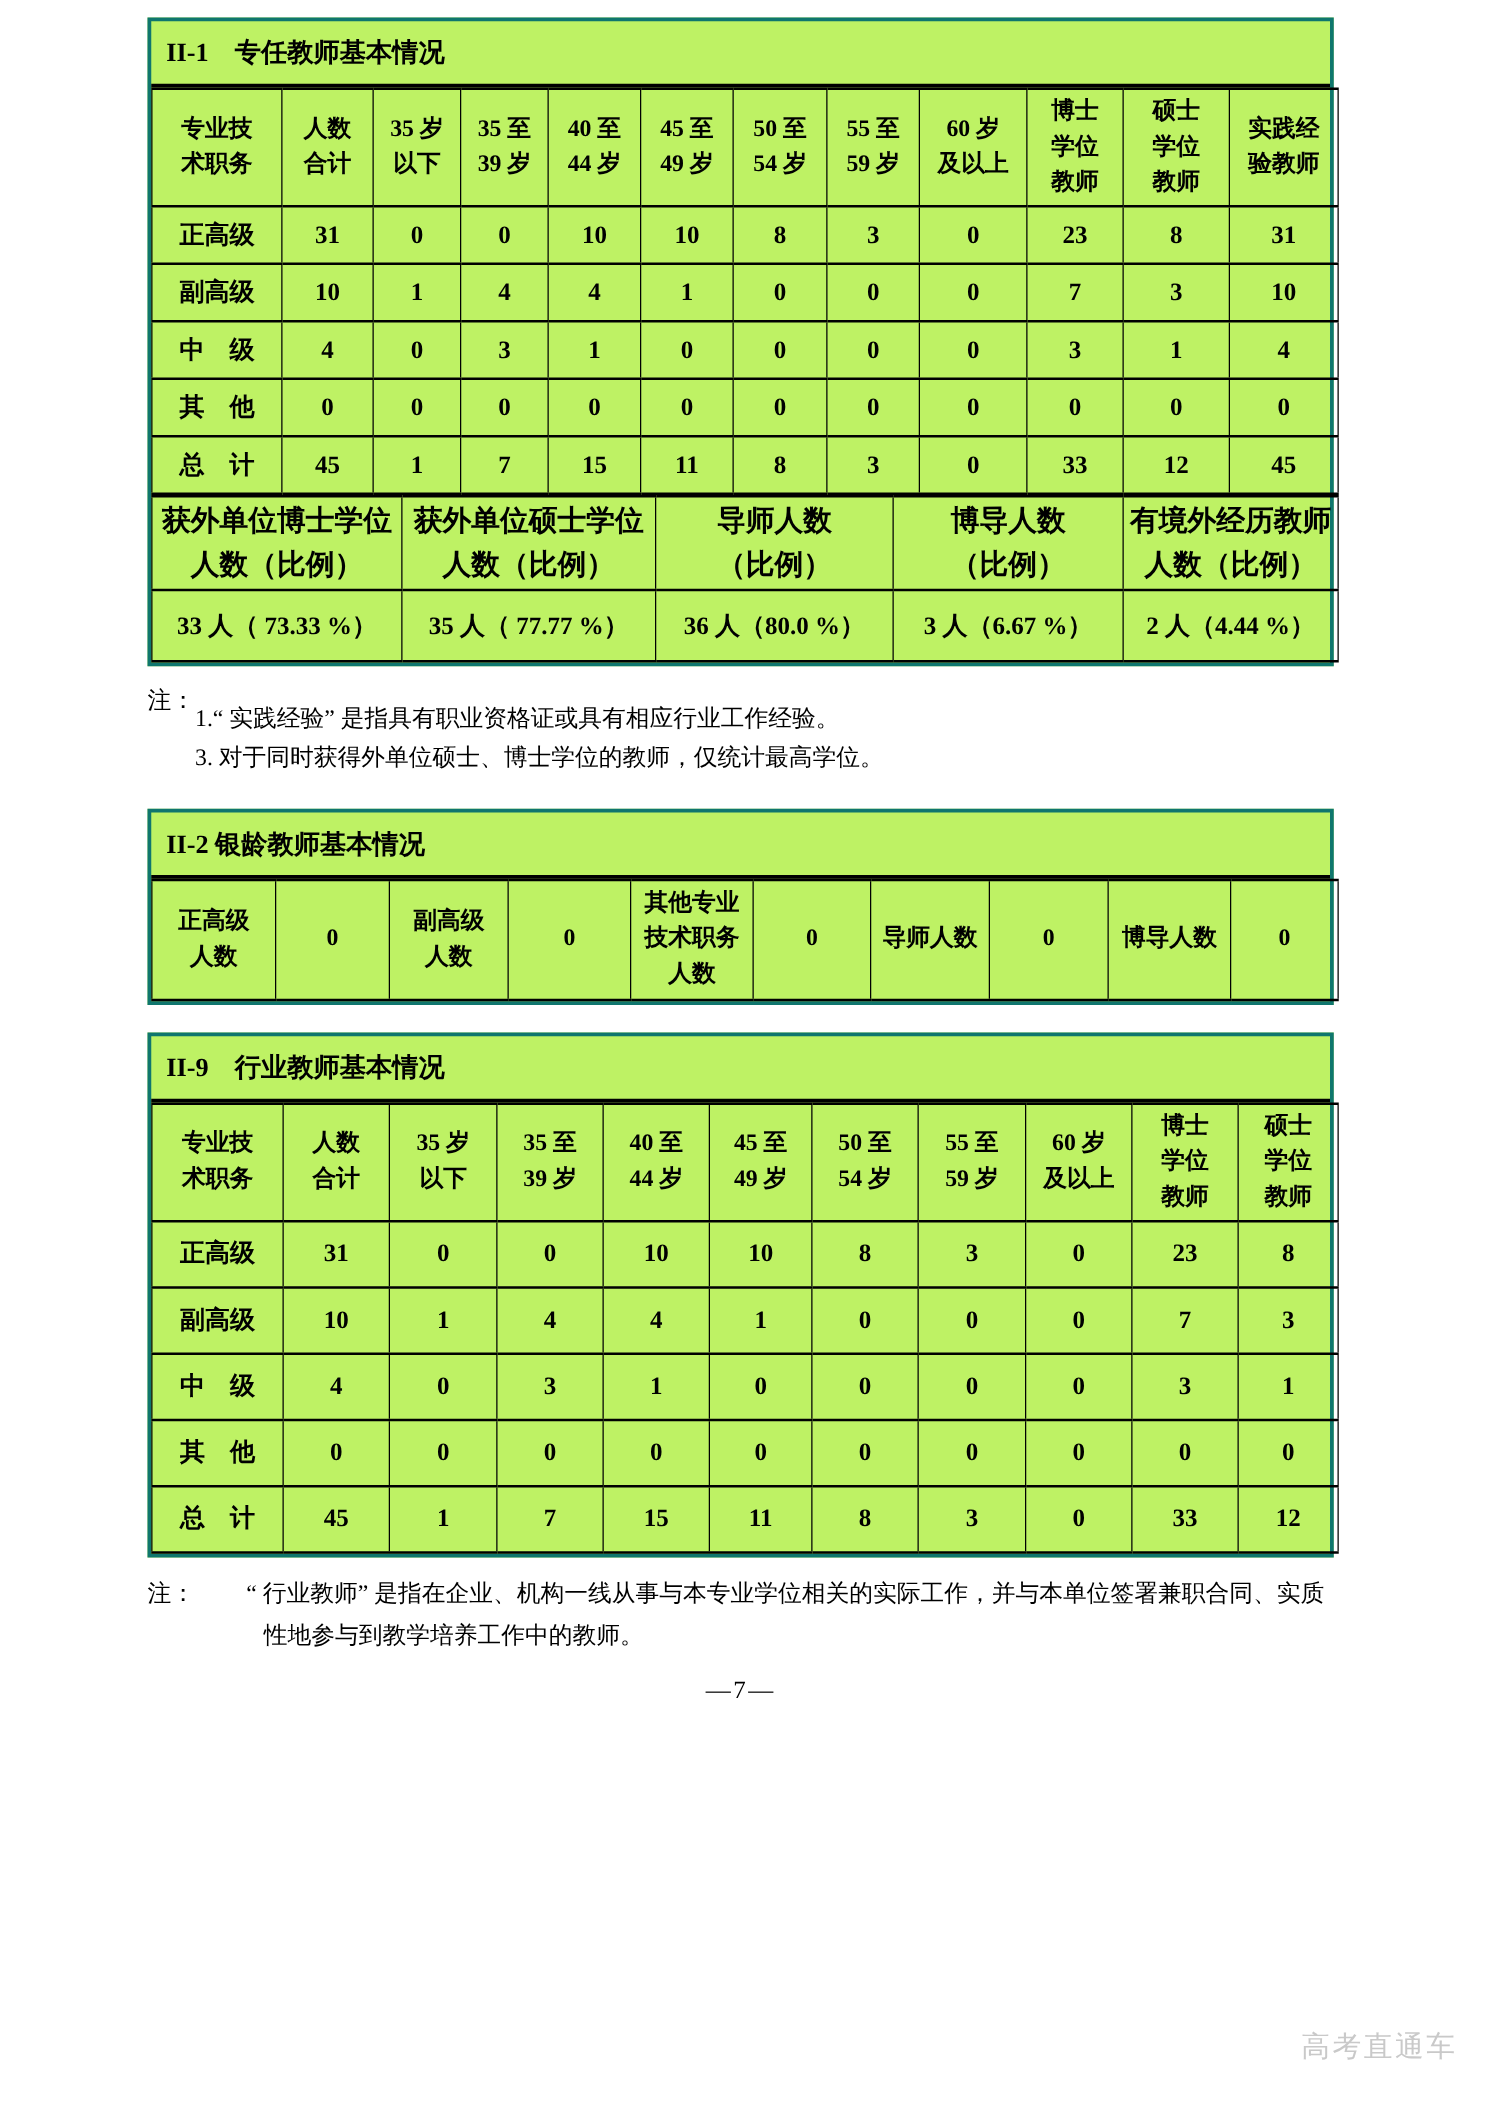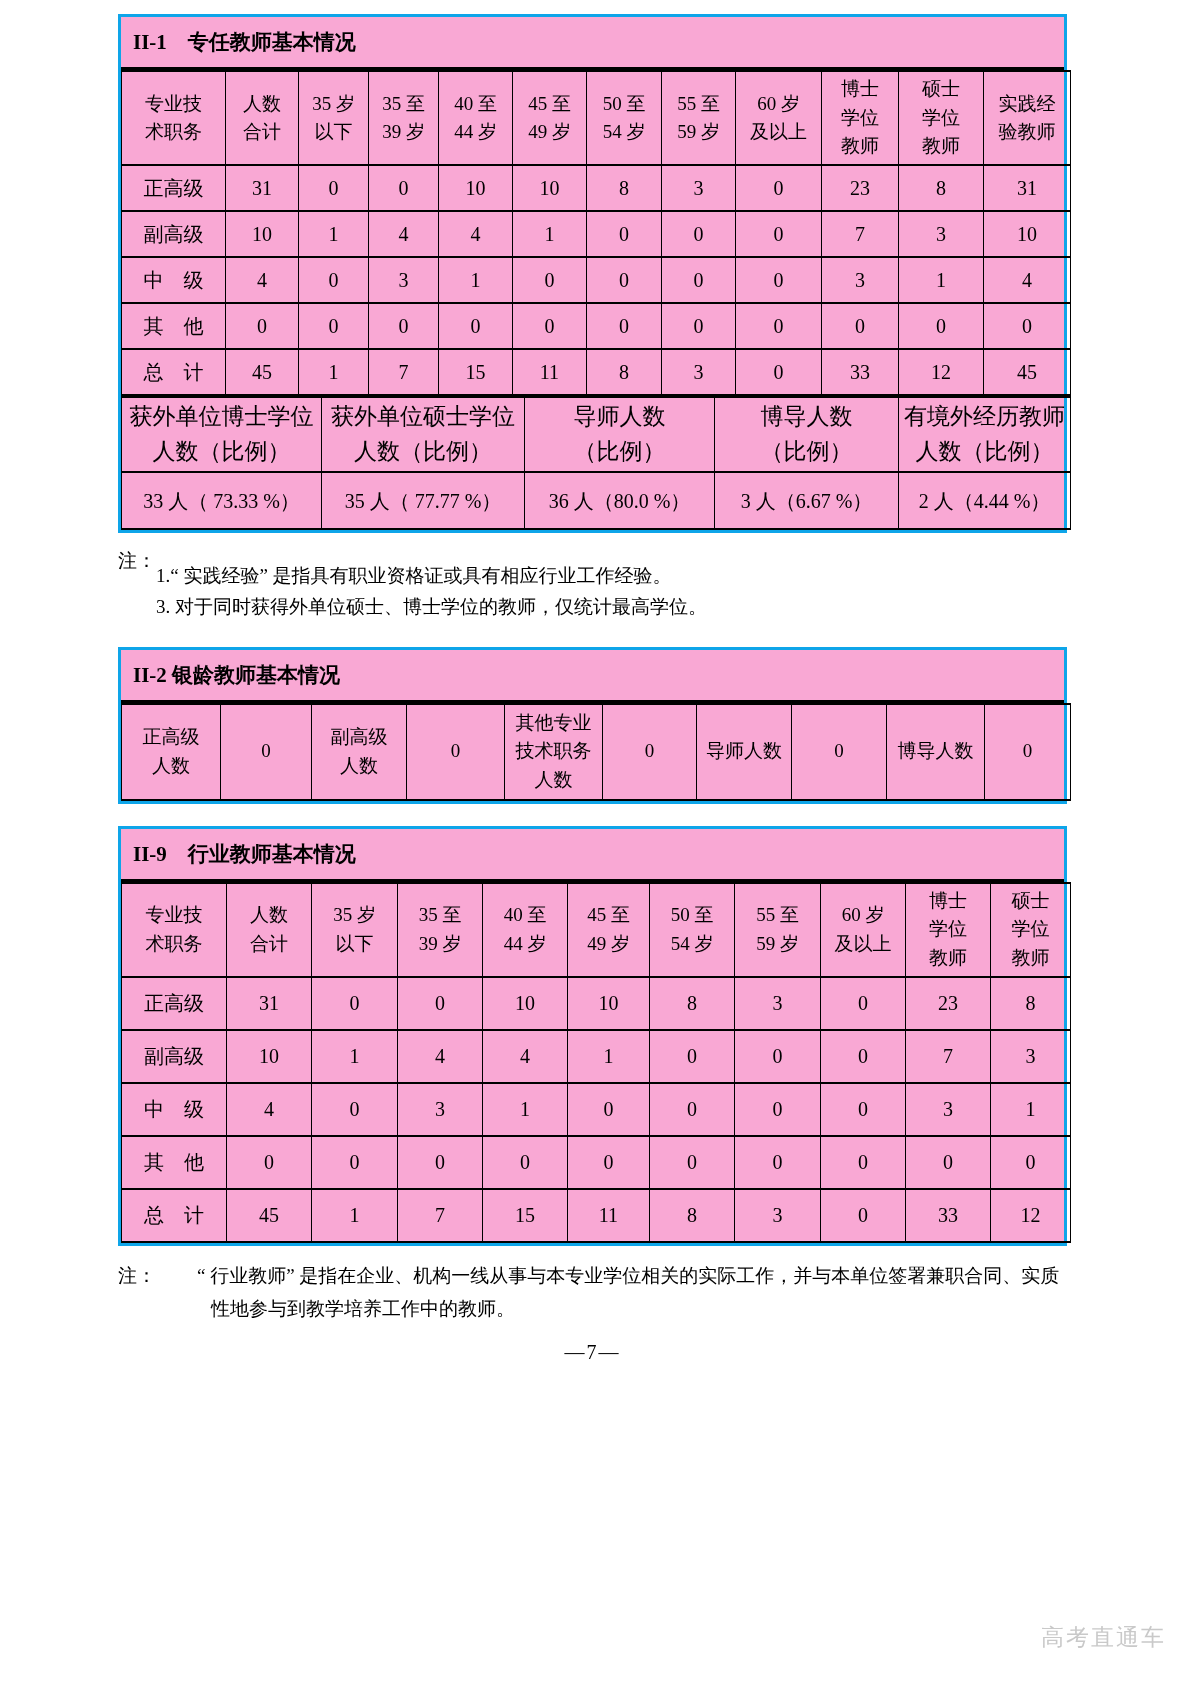--- a/index.html
+++ b/index.html
@@ -15,29 +15,29 @@
   .content { position: absolute; left: 118px; top: 0; width: 949px; }
 
   .page-title {
     margin: 130px 0 0 0;
     text-align: center;
     font-size: 28px;
     font-weight: bold;
     letter-spacing: 1px;
   }
 
-  .tbl-box { border: 3px solid #0ea5e9; margin-top: 14px; background: #f9a8d4; }
+  .tbl-box { border: 3px solid #0f766e; margin-top: 14px; background: #bef264; }
   .tbl-title {
     font-weight: bold;
     font-size: 21px;
     padding: 11px 0 11px 12px;
     border-bottom: 3px solid #000;
   }
 
-  table.grid { width: 100%; border-collapse: collapse; table-layout: fixed; }
+  table.grid { width: 100%; border-collapse: collapse; table-layout: fixed; font-weight: bold; }
   table.grid td {
     border-style: solid;
     border-color: #000;
     border-width: 2px 1px;        
     text-align: center;
     vertical-align: middle;
     white-space: pre-line;
     font-size: 20px;
     line-height: 1.5;
     padding: 2px;

